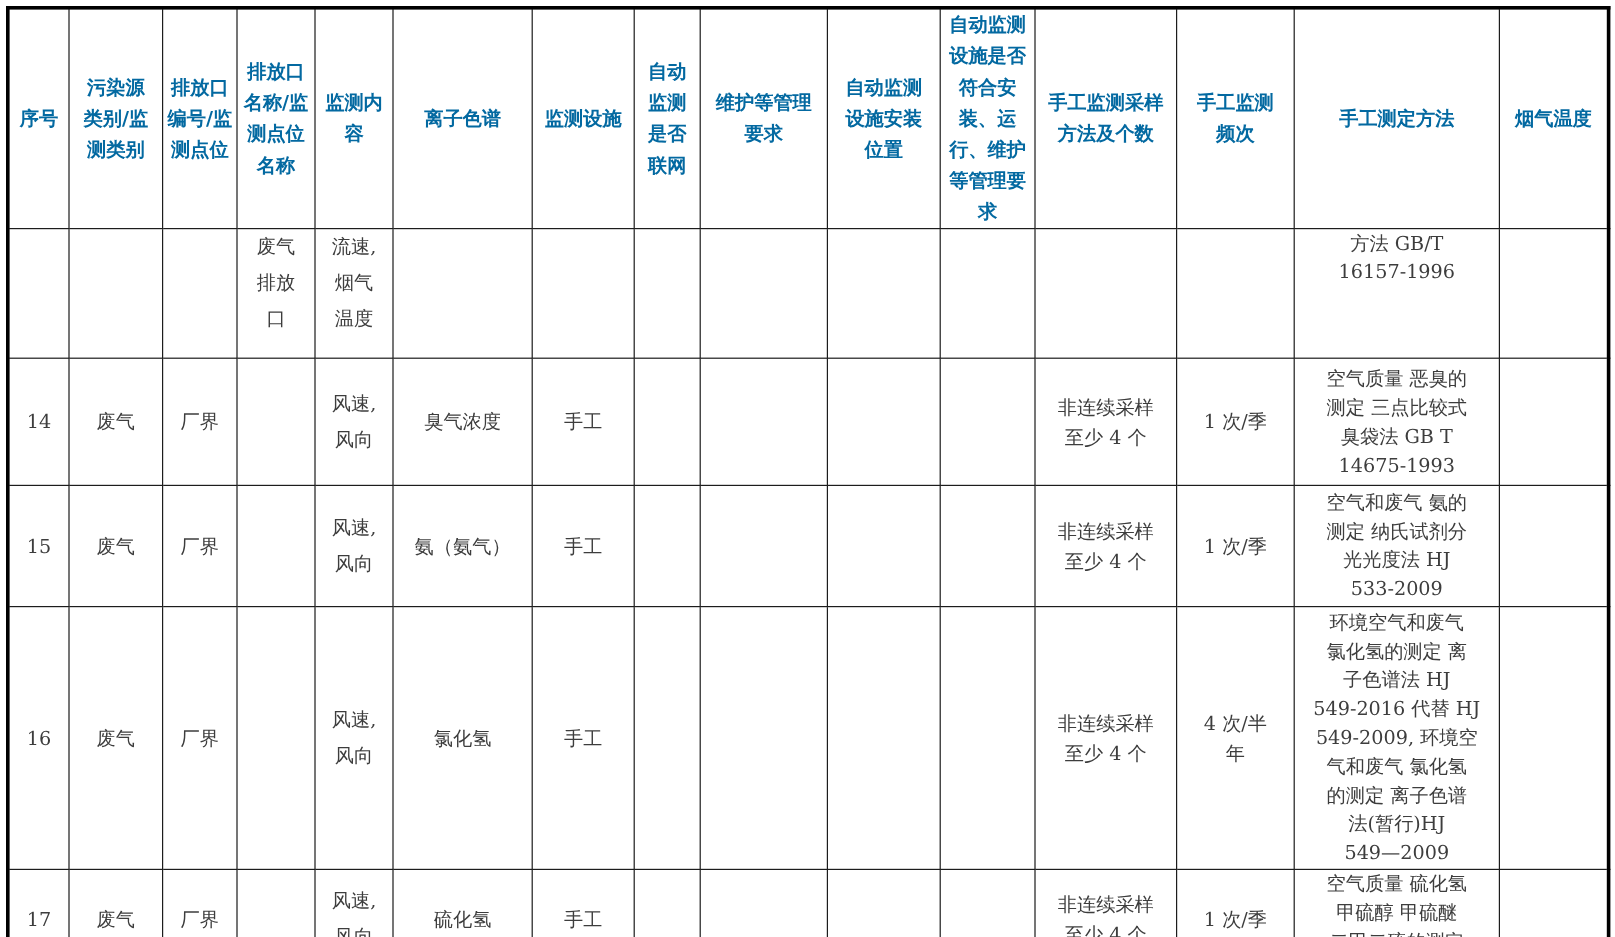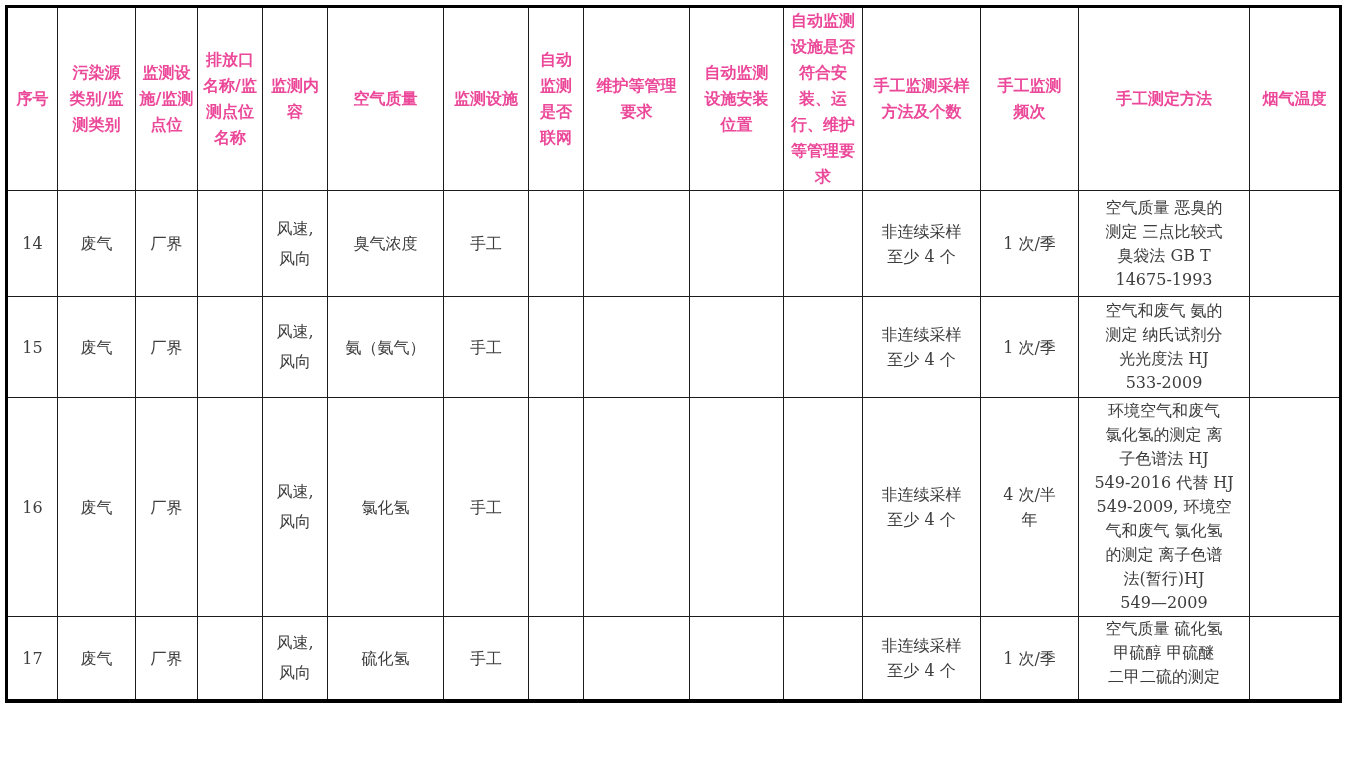--- a/index.html
+++ b/index.html
@@ -29,21 +29,21 @@
   .grid th, .grid td {
     border: 1px solid #1c1c1c;
     text-align: center;
     vertical-align: middle;
     overflow: hidden;
     word-break: break-word;
   }
   .grid th {
     font-family: "DejaVu Sans", "Liberation Sans", sans-serif;
     font-weight: 700;
-    color: #ec4899;
+    color: #0369a1;
     font-size: 16px;
     line-height: 26px;
     padding: 0 3px;
   }
   .grid td {
     font-size: 16px;
     color: #3d3d3d;
     line-height: 25px;
     padding: 0 4px;
   }
@@ -88,36 +88,54 @@
         <col style="width:79px">
         <col style="width:118px">
       <col style="width:98px">
         <col style="width:171px">
         <col style="width:91px">
     </colgroup>
     <thead>
       <tr class="hrow">
         <th>序号</th>
         <th class="tight">污染源类别/监测类别</th>
-        <th>监测设施/监测点位</th>
+        <th>排放口编号/监测点位</th>
         <th>排放口名称/监测点位名称</th>
         <th>监测内容</th>
-        <th>空气质量</th>
+        <th>离子色谱</th>
         <th>监测设施</th>
         <th class="tight">自动监测是否联网</th>
         <th class="tight2">维护等管理要求</th>
         <th class="tight3">自动监测设施安装位置</th>
         <th>自动监测设施是否符合安装、运行、维护等管理要求</th>
         <th>手工监测采样方法及个数</th>
         <th class="tight3">手工监测频次</th>
         <th>手工测定方法</th>
         <th>烟气温度</th>
       </tr>
     </thead>
     <tbody>
+      <tr class="r0 cont">
+        <td></td>
+        <td></td>
+        <td></td>
+        <td class="padnarrow">废气排放口</td>
+        <td class="padnarrow">流速, 烟气温度</td>
+        <td></td>
+        <td></td>
+        <td></td>
+        <td></td>
+        <td></td>
+        <td></td>
+        <td class="pad12"></td>
+        <td class="pad13"></td>
+        <td class="c14">方法 GB/T
+16157-1996</td>
+        <td></td>
+      </tr>
       <tr class="r1">
         <td>14</td>
         <td>废气</td>
         <td>厂界</td>
         <td class="padnarrow"></td>
         <td class="padnarrow">风速, 风向</td>
         <td>臭气浓度</td>
         <td>手工</td>
         <td></td>
         <td></td>

